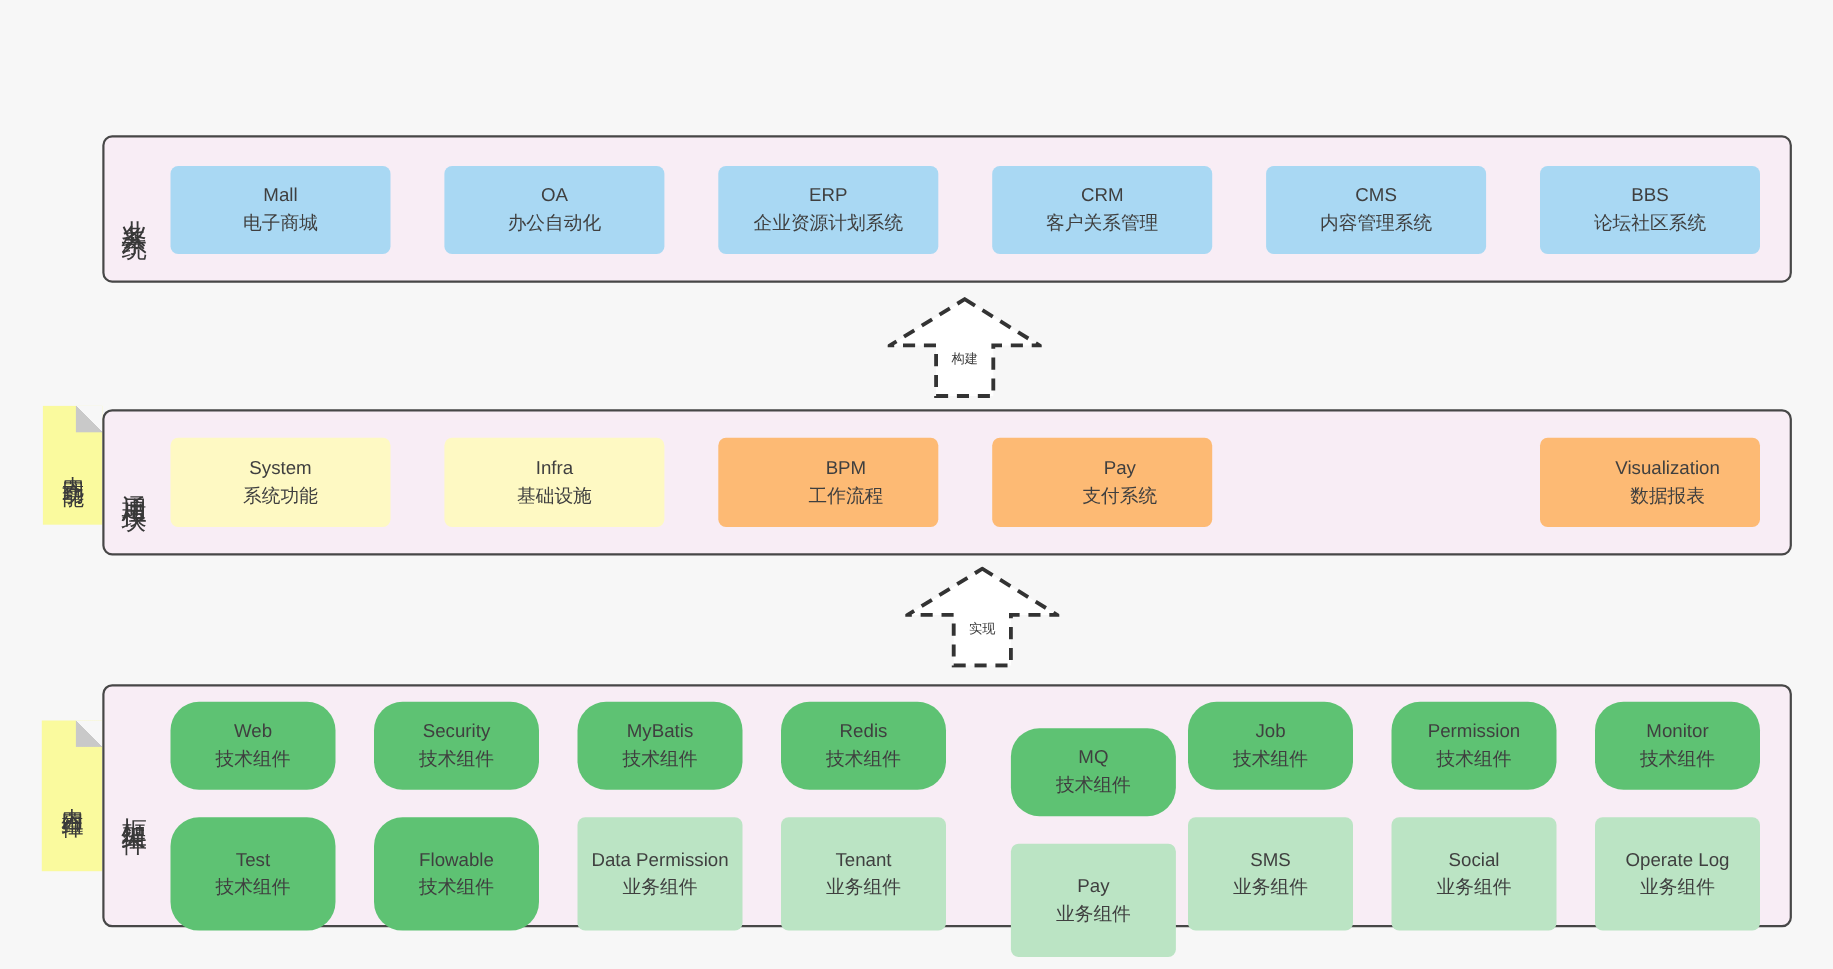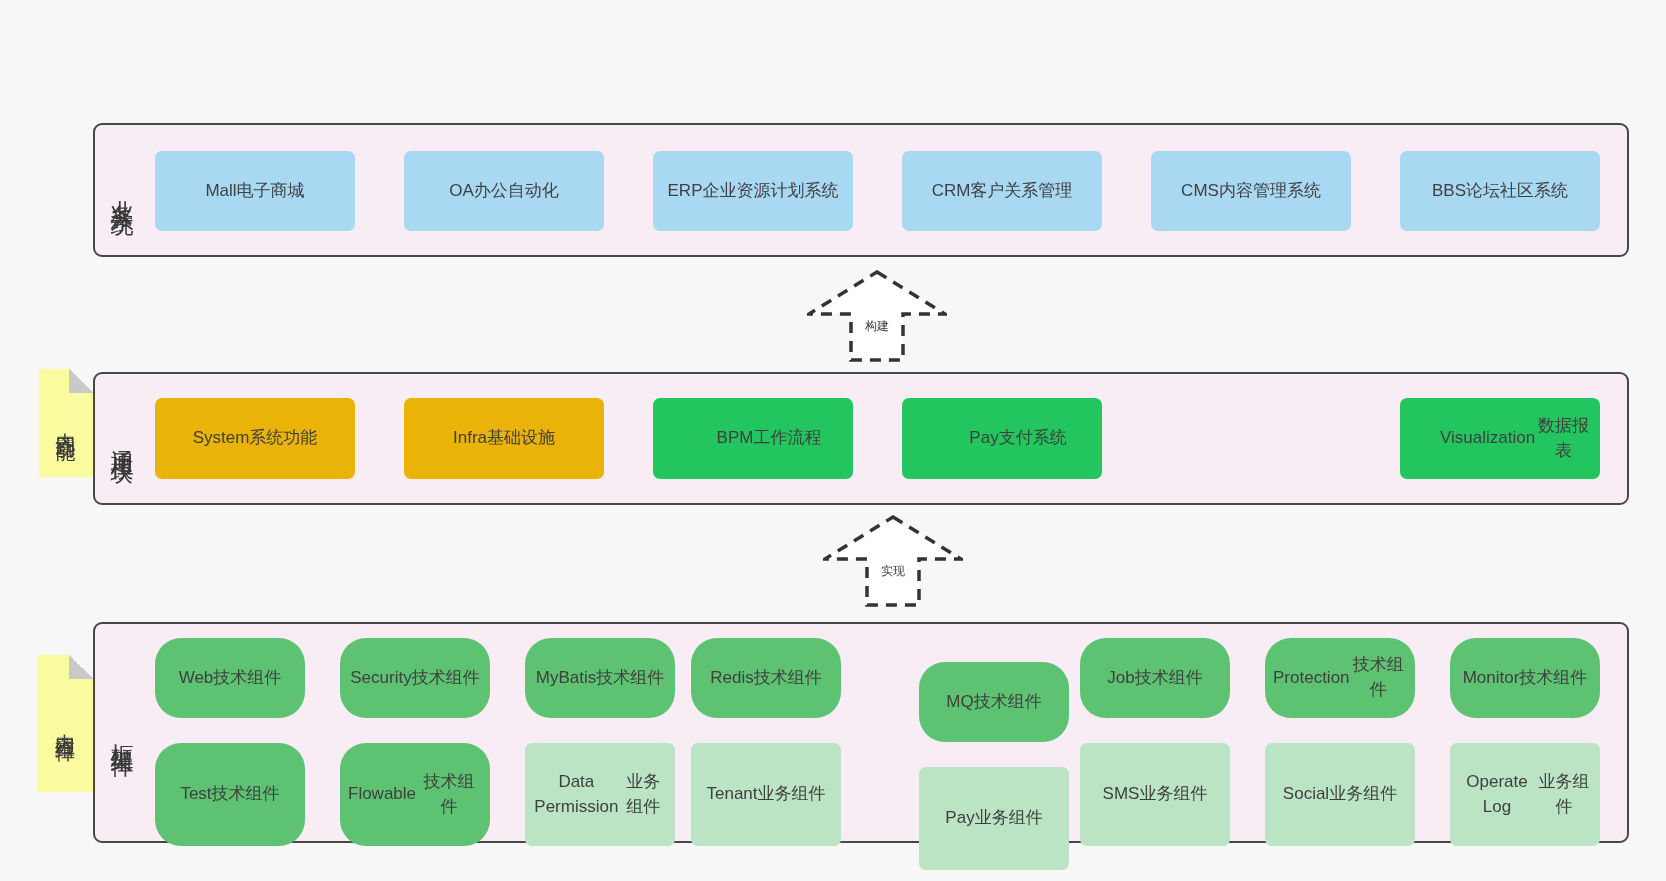--- a/index.html
+++ b/index.html
@@ -18,41 +18,41 @@
   #layer-components{top:622px;height:221px;}
   .vlabel{
     position:absolute;left:12px;top:0;height:100%;width:30px;
     display:flex;align-items:center;justify-content:center;
     writing-mode:vertical-rl;text-orientation:upright;
     font-size:23px;letter-spacing:4px;color:#383838;line-height:1;
   }
   .boxes{position:absolute;left:0;top:0;width:100%;height:100%;}
   .box{
     position:absolute;box-sizing:border-box;border-radius:7px;
-    display:flex;flex-direction:row;align-items:center;justify-content:center;
+    display:flex;flex-direction:column;align-items:center;justify-content:center;
     text-align:center;font-size:17px;line-height:1.45;padding:4px 8px;
   }
   .box .t{white-space:pre-wrap;}
   
   .col6 .box{width:200px;height:80px;}
   .col6 .c0{left:60px;} .col6 .c1{left:309px;} .col6 .c2{left:558px;}
   .col6 .c3{left:807px;} .col6 .c4{left:1056px;} .col6 .c5{left:1305px;}
   #layer-business .box{top:26px;}
   #layer-modules .box{top:24px;height:81px;}
   
   .col8 .box{width:150px;height:80px;}
   .col8 .k0{left:60px;} .col8 .k1{left:245px;} .col8 .k2{left:430px;}
-  .col8 .k3{left:596px;} .col8 .k4{left:824px;margin-top:24px;} .col8 .k5{left:985px;}
+  .col8 .k3{left:615px;} .col8 .k4{left:824px;margin-top:24px;} .col8 .k5{left:985px;}
   .col8 .k6{left:1170px;} .col8 .k7{left:1355px;}
   .row1 .box{top:14px;}
   .row2 .box{top:119px;height:103px;}
   
   .blue{background:#a9d8f3;}
-  .red{background:#eab308;}
-  .pink{background:#22c55e;padding-left:40px;}
+  .red{background:#fef9c3;}
+  .pink{background:#fdba74;padding-left:40px;}
   .green{background:#5ec273;border-radius:26px;}
   .lightgreen{background:#bbe4c4;}
   
   .note{
     position:absolute;background:#fafa9e;
     display:flex;align-items:center;justify-content:center;
   }
   #note-functions{left:39px;top:369px;width:54px;height:108px;}
   #note-components{left:38px;top:655px;width:55px;height:137px;}
   .note .fold{
@@ -175,21 +175,21 @@
     </div>
     <div class="box green k4">
       <div class="t">MQ</div>
       <div class="t">技术组件</div>
     </div>
     <div class="box green k5">
       <div class="t">Job</div>
       <div class="t">技术组件</div>
     </div>
     <div class="box green k6">
-      <div class="t">Protection</div>
+      <div class="t">Permission</div>
       <div class="t">技术组件</div>
     </div>
     <div class="box green k7">
       <div class="t">Monitor</div>
       <div class="t">技术组件</div>
     </div>
   </div>
   <div class="boxes col8 row2">
     <div class="box green k0">
       <div class="t">Test</div>

